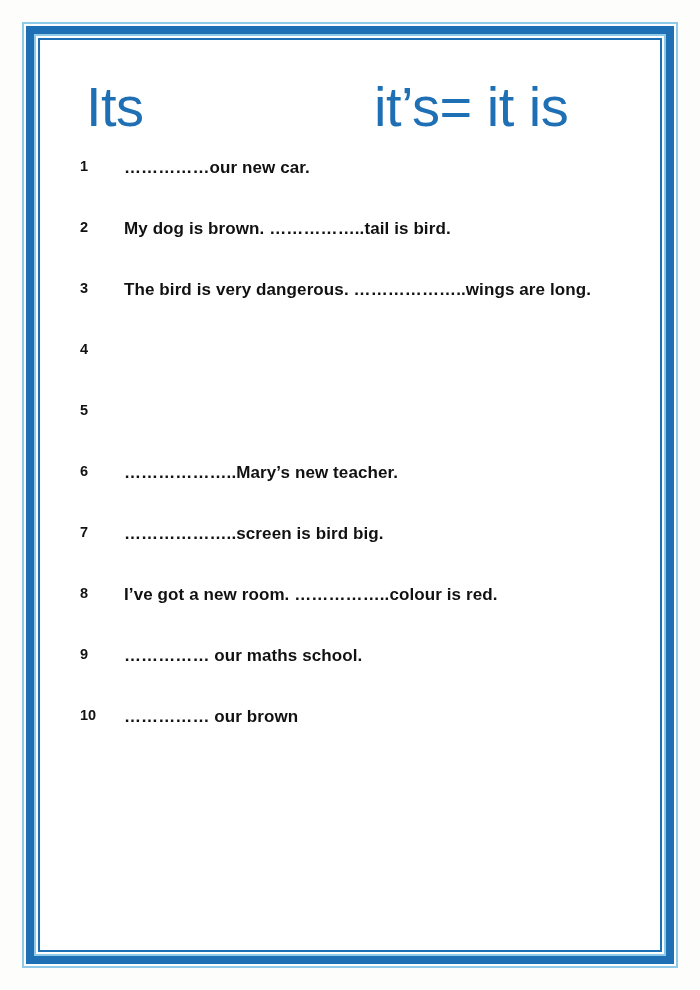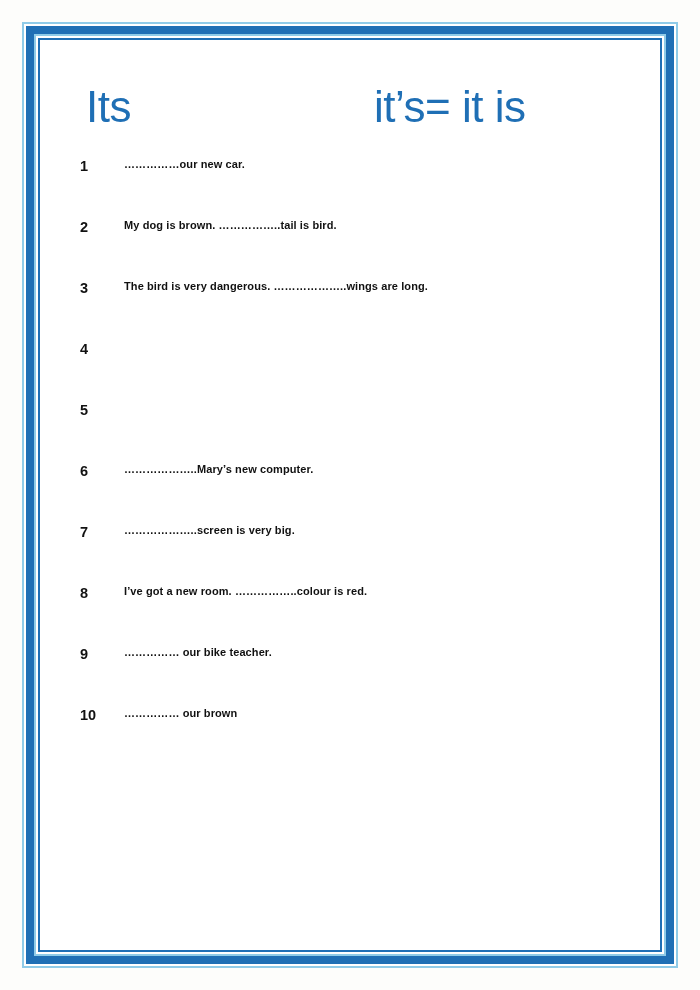--- a/index.html
+++ b/index.html
@@ -80,21 +80,21 @@
     position: absolute;
     left: 46px;
     top: 38px;
     width: 520px;
     height: 62px;
   }
   .heading {
     position: absolute;
     top: 0;
     color: #1f6fb5;
-    font-size: 44px;
+    font-size: 56px;
     font-weight: 400;
     letter-spacing: -0.5px;
     line-height: 58px;
     white-space: nowrap;
   }
   .heading-its  { left: 0px; }
   .heading-its-is { left: 288px; }
 
   .items {
     position: absolute;
@@ -117,21 +117,21 @@
     width: 34px;
     text-align: left;
     font-size: 14.5px;
     font-weight: bold;
     color: #111111;
   }
   .item-text {
     position: absolute;
     left: 44px;
     top: 0px;
-    font-size: 11px;
+    font-size: 17px;
     font-weight: bold;
     color: #111111;
     letter-spacing: 0.1px;
   }
 </style>
 </head>
 <body>
 
 <div class="worksheet">
 
@@ -170,36 +170,36 @@
       <div class="item">
         <span class="item-number">4</span>
       </div>
 
       <div class="item">
         <span class="item-number">5</span>
       </div>
 
       <div class="item">
         <span class="item-number">6</span>
-        <span class="item-text">………………..Mary’s new computer.</span>
+        <span class="item-text">………………..Mary’s new teacher.</span>
       </div>
 
       <div class="item">
         <span class="item-number">7</span>
-        <span class="item-text">………………..screen is very big.</span>
+        <span class="item-text">………………..screen is bird big.</span>
       </div>
 
       <div class="item">
         <span class="item-number">8</span>
         <span class="item-text">I’ve got a new room.    ……………..colour is red.</span>
       </div>
 
       <div class="item">
         <span class="item-number">9</span>
-        <span class="item-text">…………… our bike teacher.</span>
+        <span class="item-text">…………… our maths school.</span>
       </div>
 
       <div class="item">
         <span class="item-number">10</span>
         <span class="item-text">…………… our brown</span>
       </div>
 
     </div>
   </div>
 </div>

